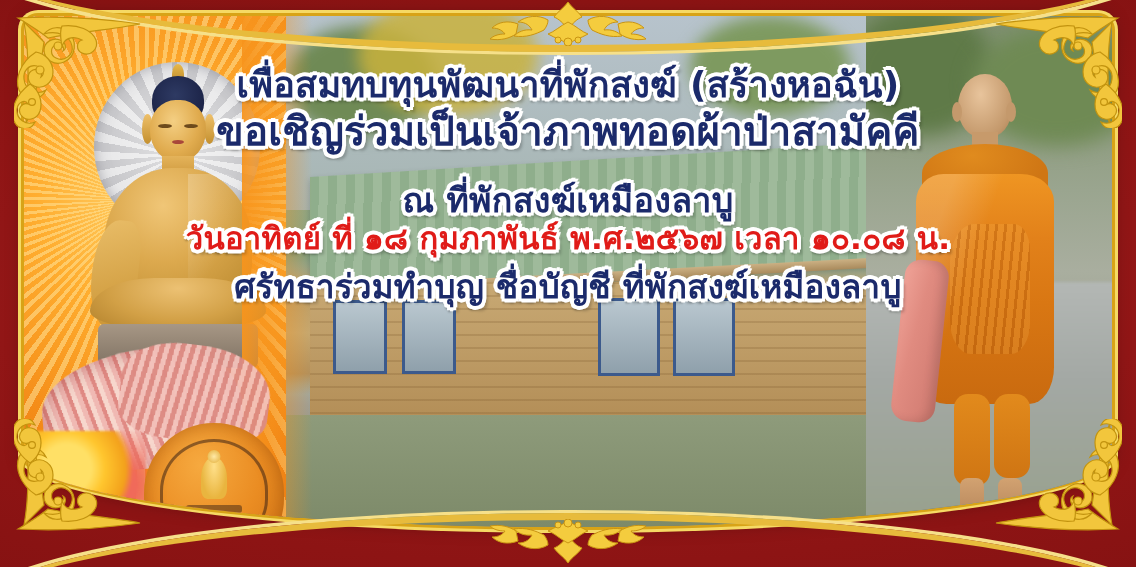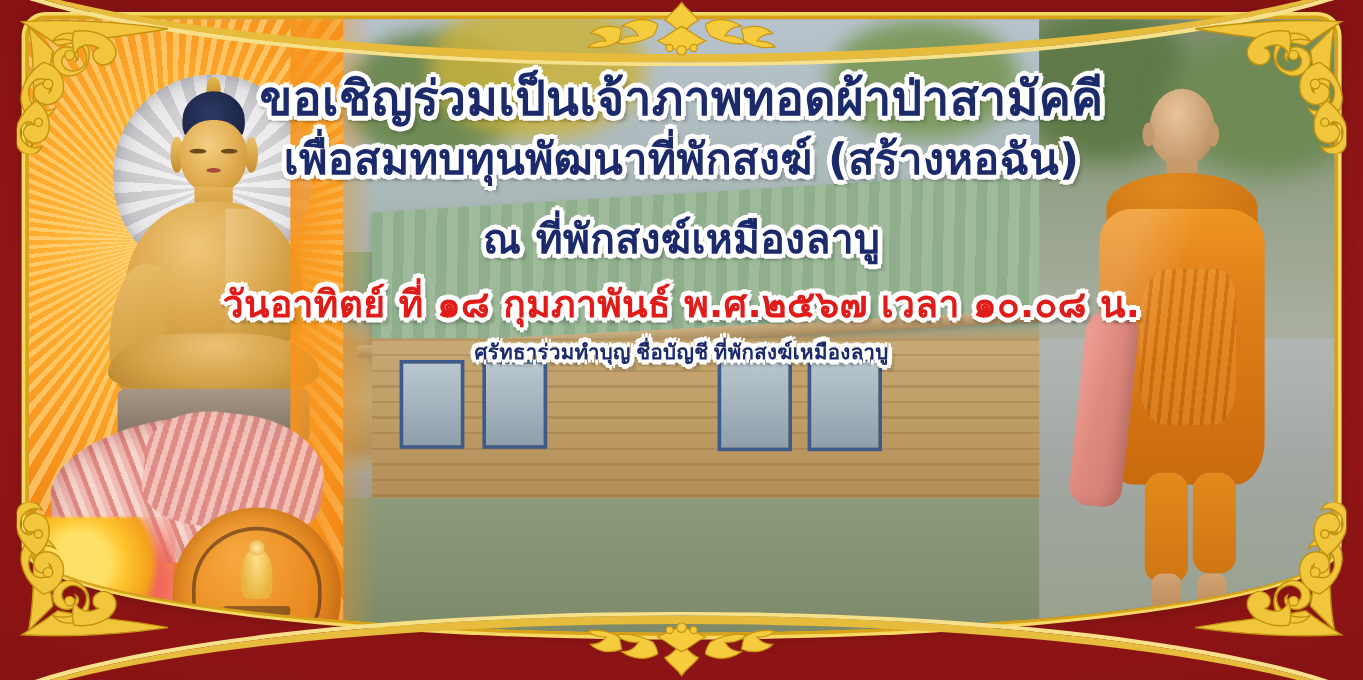--- a/index.html
+++ b/index.html
@@ -342,22 +342,22 @@
     text-shadow:
       -3px 0 0 #fff, 3px 0 0 #fff, 0 -3px 0 #fff, 0 3px 0 #fff,
       -3px -3px 0 #fff, 3px -3px 0 #fff, -3px 3px 0 #fff, 3px 3px 0 #fff,
       -4px 0 0 #fff, 4px 0 0 #fff, 0 -4px 0 #fff, 0 4px 0 #fff,
       -2px 5px 2px rgba(0,0,0,.25), 5px 5px 3px rgba(0,0,0,.22);
   }
   .l1 { font-size: 40px; margin-top: 2px; }
   .l2 { font-size: 36px; margin-top: 6px; }
   .l3 { font-size: 34px; margin-top: 24px; }
   .l4 { font-size: 27px; margin-top: 12px; }
-  .l5 { font-size: 31px; margin-top: 16px; }
-  .l6 { font-size: 17px; margin-top: 12px; font-family: Liberation Serif, serif; }
+  .l5 { font-size: 31px; }
+  .l6 { font-size: 33px; margin-top: 12px; }
   .l7 { font-size: 33px; margin-top: 10px; }
 
   
   .quote-wrap {
     position:absolute; left:50%; transform:translateX(-50%);
     bottom: 56px; pointer-events:auto;
   }
   .quote {
     background: linear-gradient(180deg,#e8211f 0%, #d6141a 55%, #bf0f14 100%);
     color:#fff;
@@ -542,21 +542,21 @@
         <path d="M16 76 c9 6 13 17 10 27 c-3 9 -14 11 -19 4 c-4 -6 1 -13 7 -11 c-3 -5 -10 -2 -11 5 c-1 10 9 17 18 13 c-4 9 -17 9 -21 -1 c-4 -11 2 -27 16 -37z"></path>
         <path d="M48 18 c16 -2 30 4 34 14 c3 9 -6 17 -14 13 c-6 -3 -6 -11 0 -13 c-9 -5 -19 -2 -20 8 c-1 -9 -3 -16 0 -22z"></path>
         <circle cx="44" cy="38" r="4"></circle>
           <circle cx="26" cy="62" r="4"></circle>
           <circle cx="18" cy="94" r="3.4"></circle>
       </g>
     </svg>
   </div>
 
   <div class="text-layer">
+    <div class="line navy l2">เพื่อสมทบทุนพัฒนาที่พักสงฆ์ (สร้างหอฉัน)</div>
     <div class="line navy l1">ขอเชิญร่วมเป็นเจ้าภาพทอดผ้าป่าสามัคคี</div>
-    <div class="line navy l2">เพื่อสมทบทุนพัฒนาที่พักสงฆ์ (สร้างหอฉัน)</div>
     <div class="line navy l3">ณ ที่พักสงฆ์เหมืองลาบู</div>
     <div class="line red l5">วันอาทิตย์ ที่ ๑๘ กุมภาพันธ์ พ.ศ.๒๕๖๗ เวลา ๑๐.๐๘ น.</div>
     <div class="line navy l6">ศรัทธาร่วมทำบุญ ชื่อบัญชี ที่พักสงฆ์เหมืองลาบู</div>
   </div>
 
 
 </div>
 
 </body></html>

